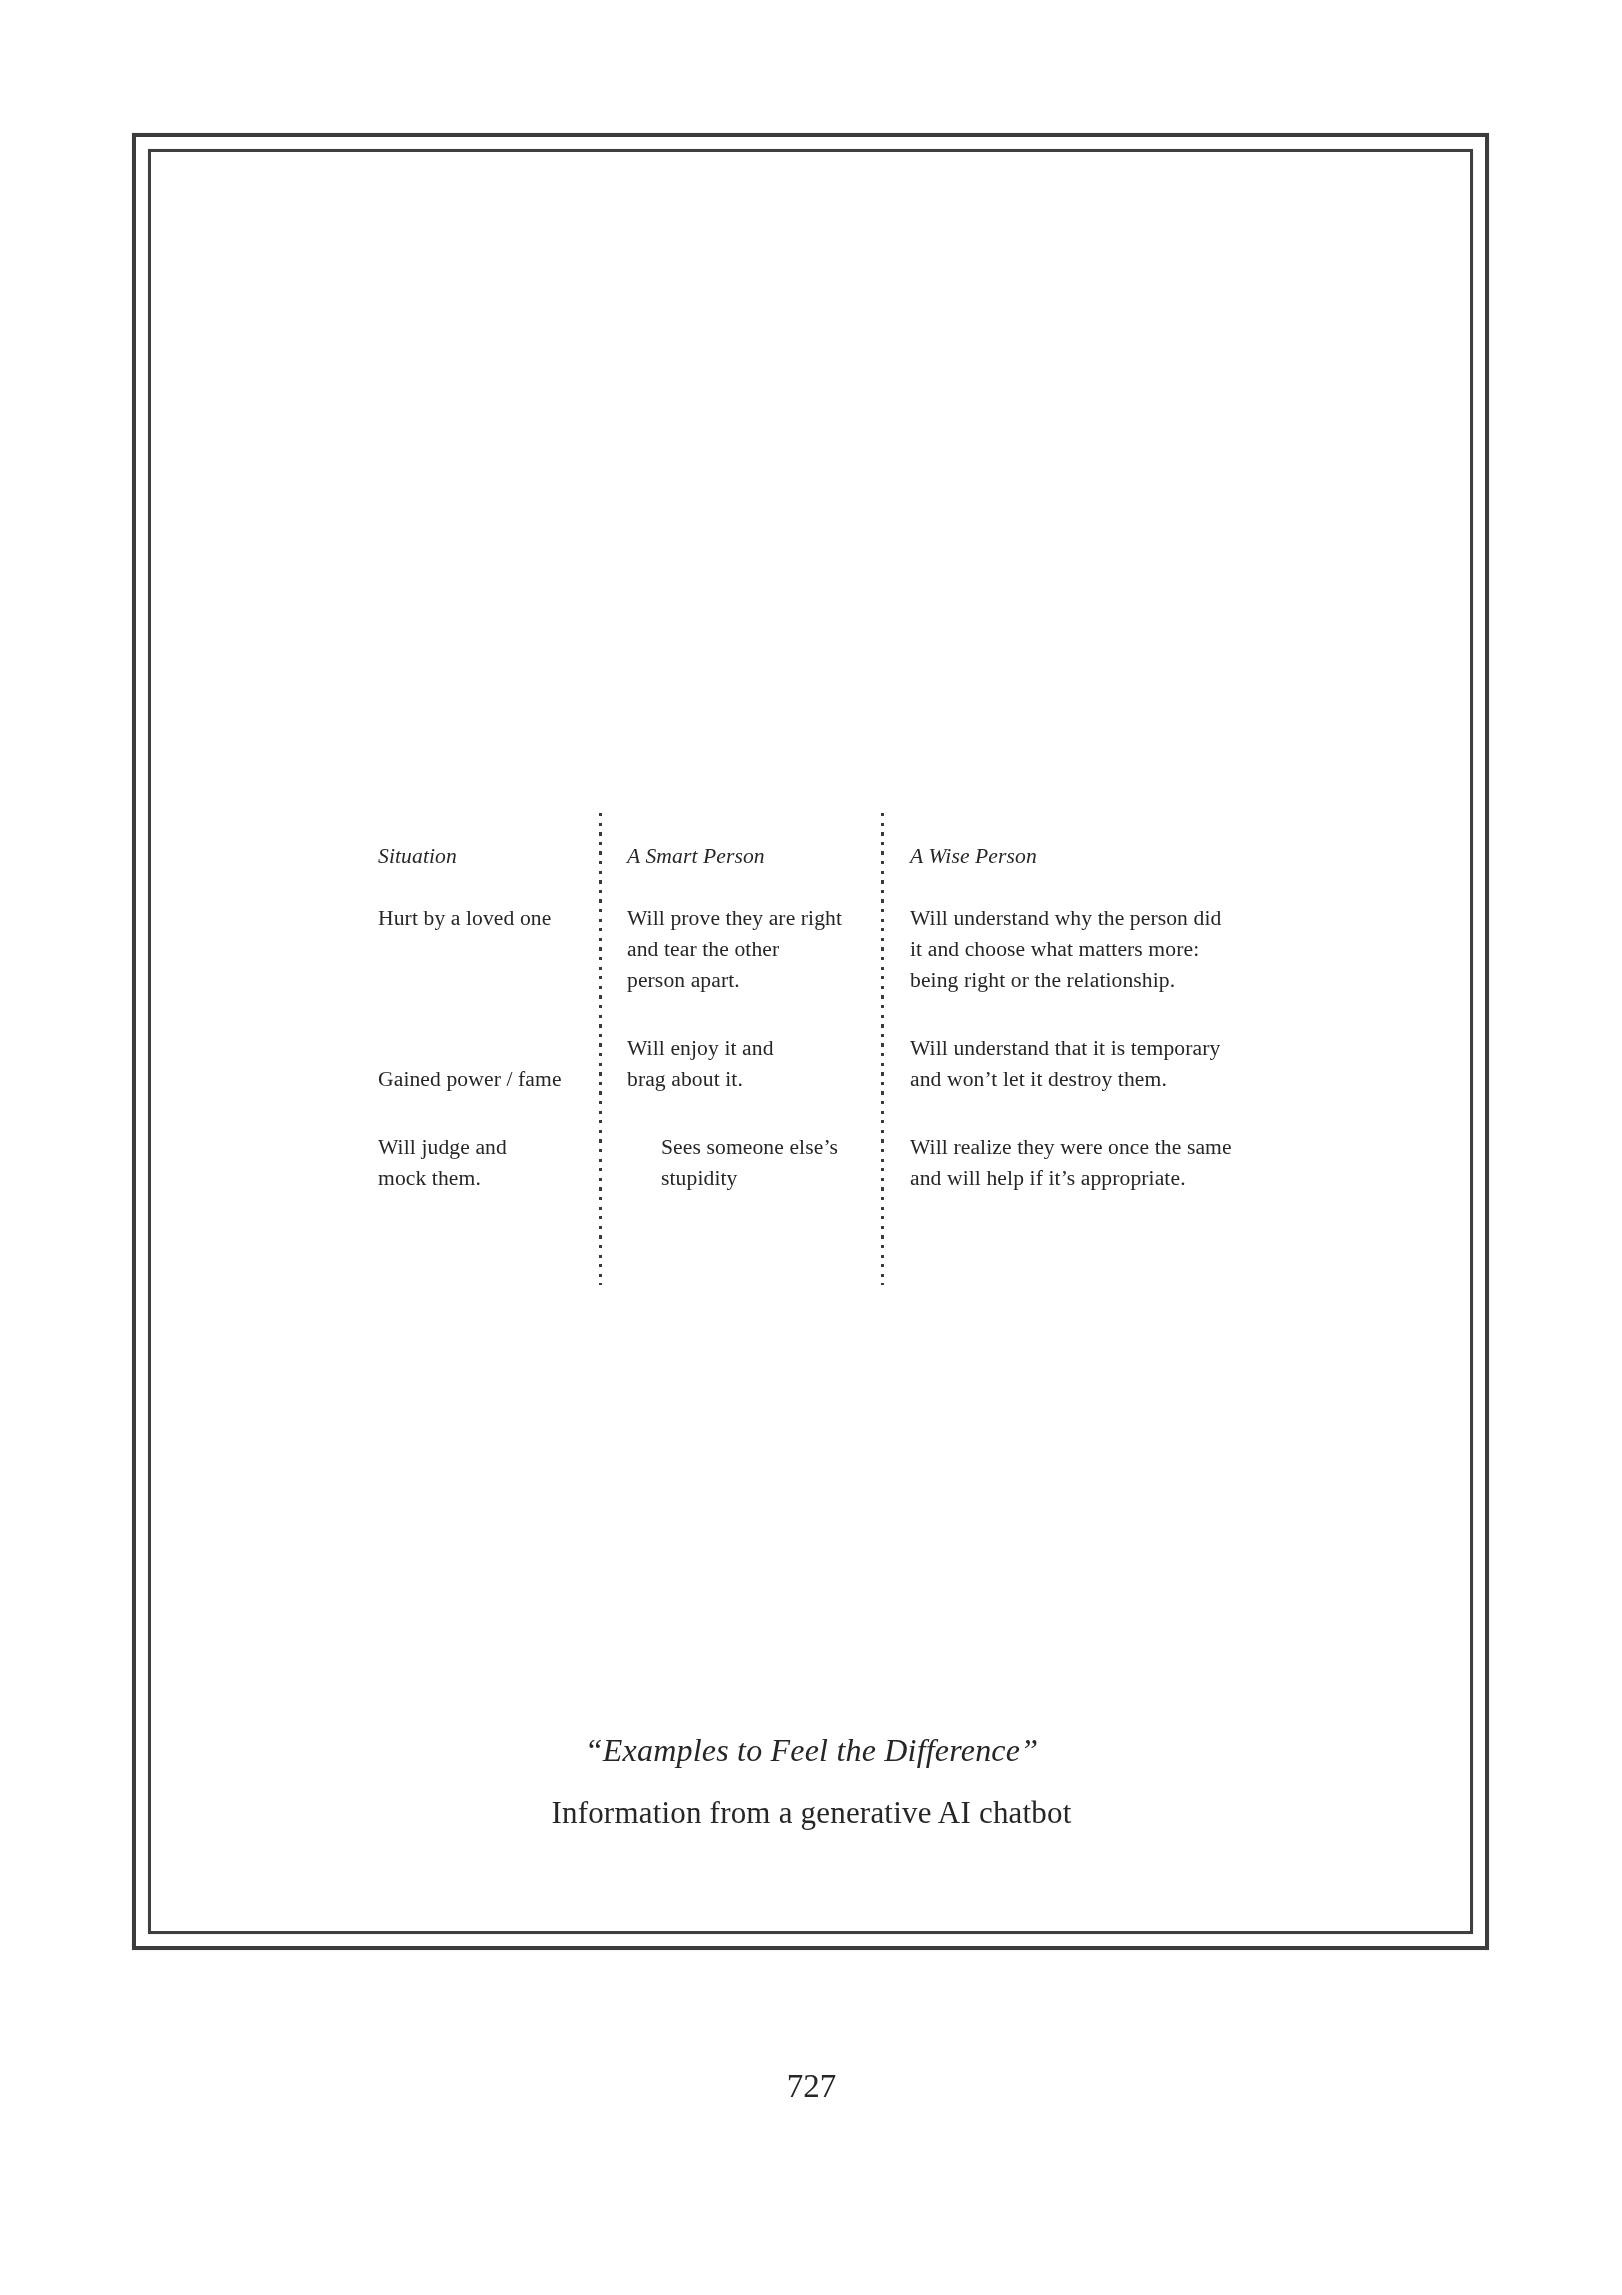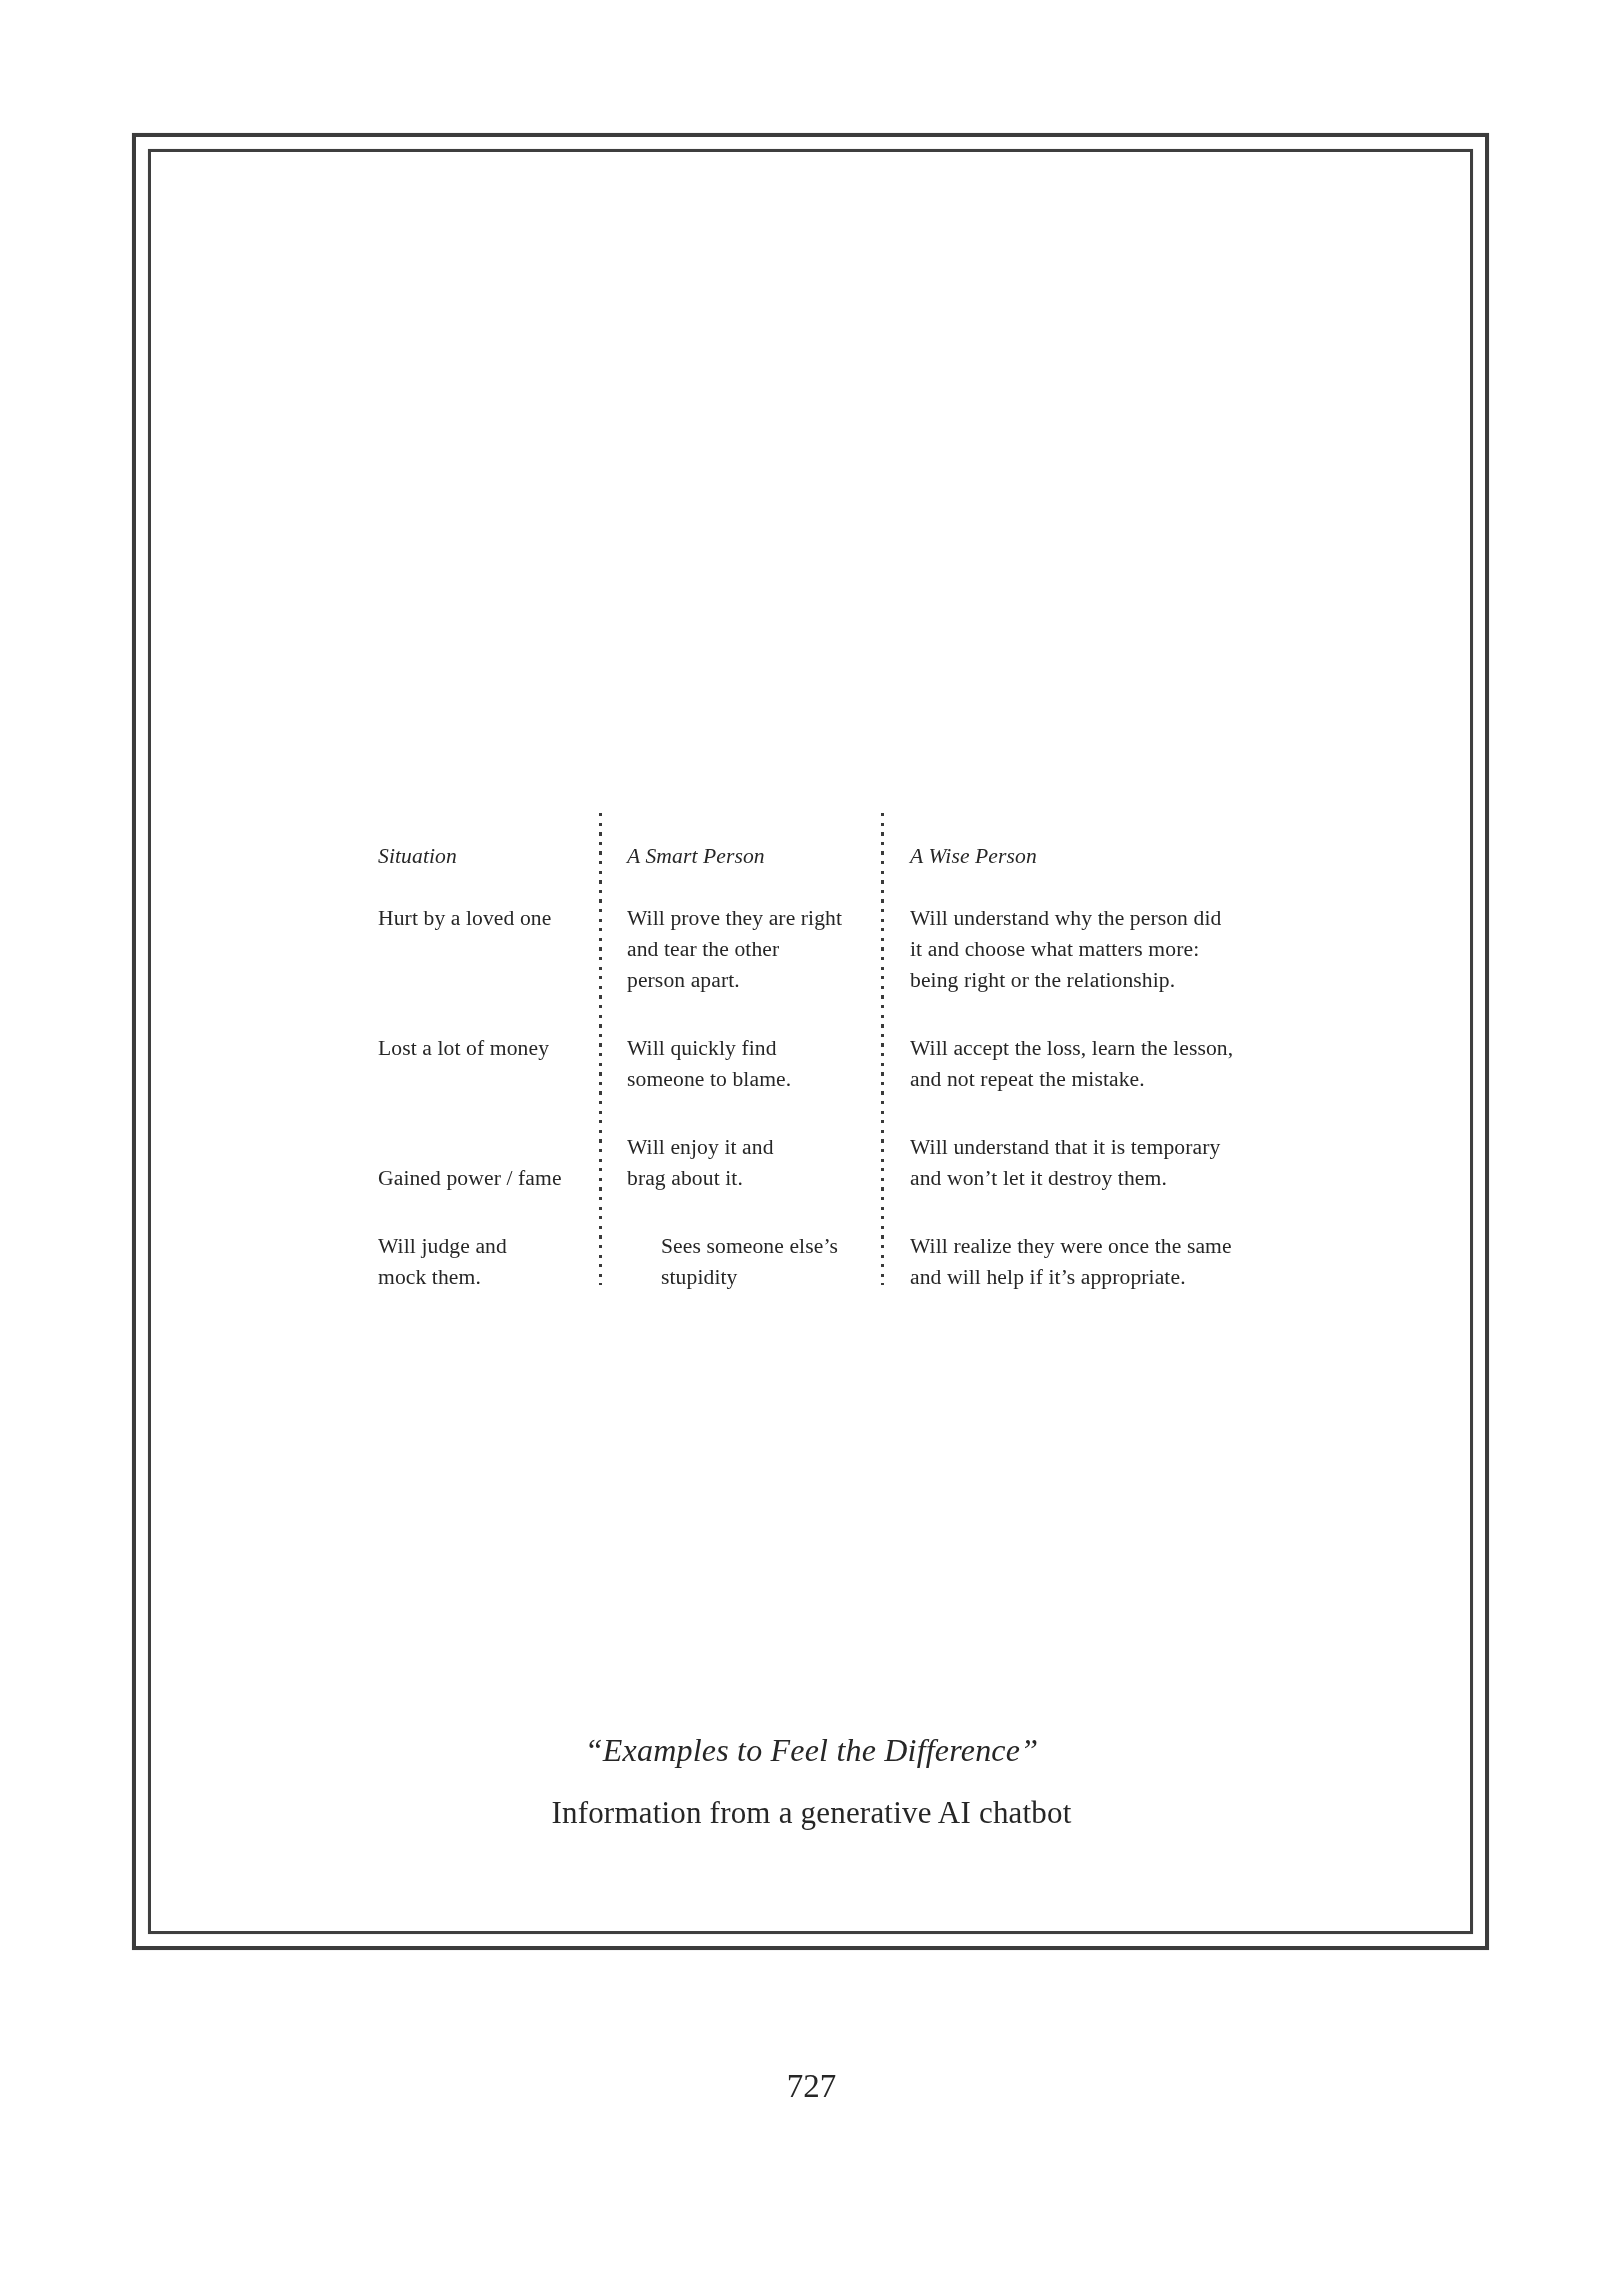--- a/index.html
+++ b/index.html
@@ -92,27 +92,20 @@
     <div class="trow r1">
       <div class="cell col1">Hurt by a loved one</div>
       <div class="cell col2">Will prove they are right
 and tear the other
 person apart.</div>
       <div class="cell col3">Will understand why the person did
 it and choose what matters more:
 being right or the relationship.</div>
     </div>
 
-    <div class="trow r2">
-      <div class="cell col1">Lost a lot of money</div>
-      <div class="cell col2">Will quickly find
-someone to blame.</div>
-      <div class="cell col3">Will accept the loss, learn the lesson,
-and not repeat the mistake.</div>
-    </div>
 
     <div class="trow r3">
       <div class="cell col1">Gained power / fame</div>
       <div class="cell col2">Will enjoy it and
 brag about it.</div>
       <div class="cell col3">Will understand that it is temporary
 and won’t let it destroy them.</div>
     </div>
 
     <div class="trow r4">

